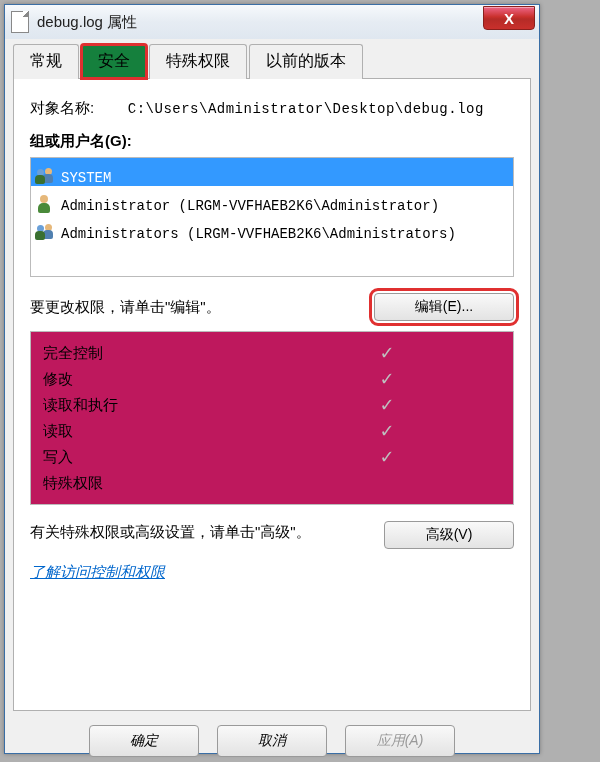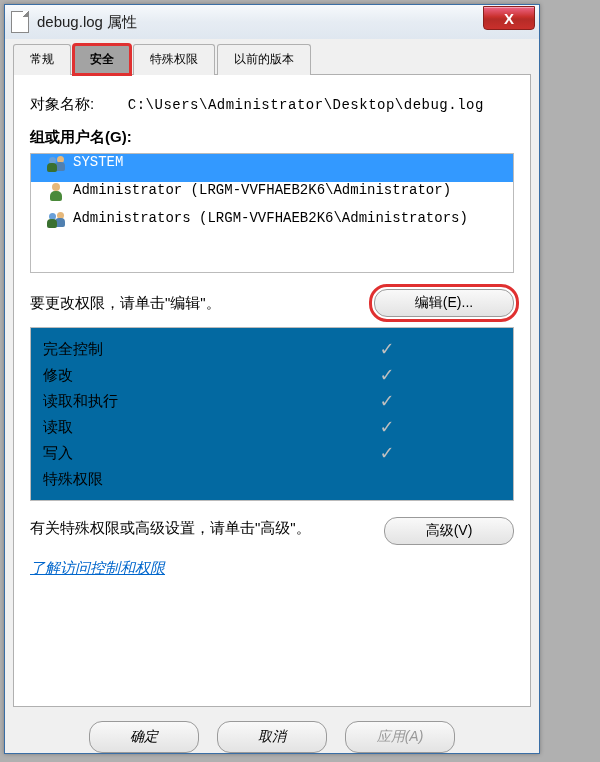--- a/index.html
+++ b/index.html
@@ -74,28 +74,27 @@
   }
   .tab {
     padding: 6px 16px;
     border: 1px solid #b0b0b0;
     border-bottom: none;
     background: #f0f0f0;
     margin-right: 2px;
     border-radius: 3px 3px 0 0;
     position: relative;
     top: 1px;
-    font-size: 12px;
+    font-size: 16px;
     cursor: pointer;
   }
   .tab.active {
-    background: #a3a3a3;
+    background: #15803d;
     border-bottom: 1px solid #fff;
     top: 1px;
-    font-weight: bold;
   }
   .tab-highlight {
     outline: 3px solid #e03030;
     outline-offset: -2px;
   }
   .panel {
     border: 1px solid #b0b0b0;
     border-top: none;
     background: #fff;
     padding: 20px 16px 16px 16px;
@@ -107,23 +106,23 @@
   .objname { font-family: "Consolas", "Courier New", monospace; font-size: 14px; letter-spacing: 0.5px; }
   .listbox {
     border: 1px solid #bbb;
     height: 120px;
     overflow: hidden;
     background: #fff;
     margin-top: 6px;
   }
   .list-item {
     display: flex;
-    align-items: flex-start;
+    align-items: flex-end;
     height: 28px;
-    padding: 0 16px;
+    padding: 0 4px;
     font-family: "Consolas", "Courier New", monospace;
     font-size: 14px;
     cursor: pointer;
   }
   .list-item.selected {
     background: #3399ff;
     color: #fff;
   }
   .person-icon {
     width: 20px; height: 20px;
@@ -168,42 +167,42 @@
   .edit-row {
     display: flex;
     justify-content: space-between;
     align-items: center;
     margin-top: 16px;
     margin-bottom: 10px;
   }
   .btn {
     border: 1px solid #9a9a9a;
     background: linear-gradient(to bottom, #f9f9f9, #e3e3e3);
-    border-radius: 13px;
+    border-radius: 4px;
     padding: 4px 12px;
     font-size: 14px;
     cursor: pointer;
     font-family: inherit;
     min-width: 100px;
   }
   .btn:disabled { color:#999; cursor:default; }
   .btn-highlight {
     outline: 3px solid #e03030;
     outline-offset: 2px;
   }
   .perm-header {
     display:flex;
     margin-top:8px;
     font-size:15px;
   }
   .perm-header .col1 { flex:1; }
   .perm-header .col2, .perm-header .col3 { width:80px; text-align:center; }
   .perm-box {
     border:1px solid #bbb;
-    background:#0369a1;
+    background:#be185d;
     margin-top:4px;
     padding: 8px 6px;
   }
   .perm-row {
     display:flex;
     align-items:center;
     height:26px;
     font-size:15px;
   }
   .perm-row .col1 { flex:1; padding-left:6px; }

